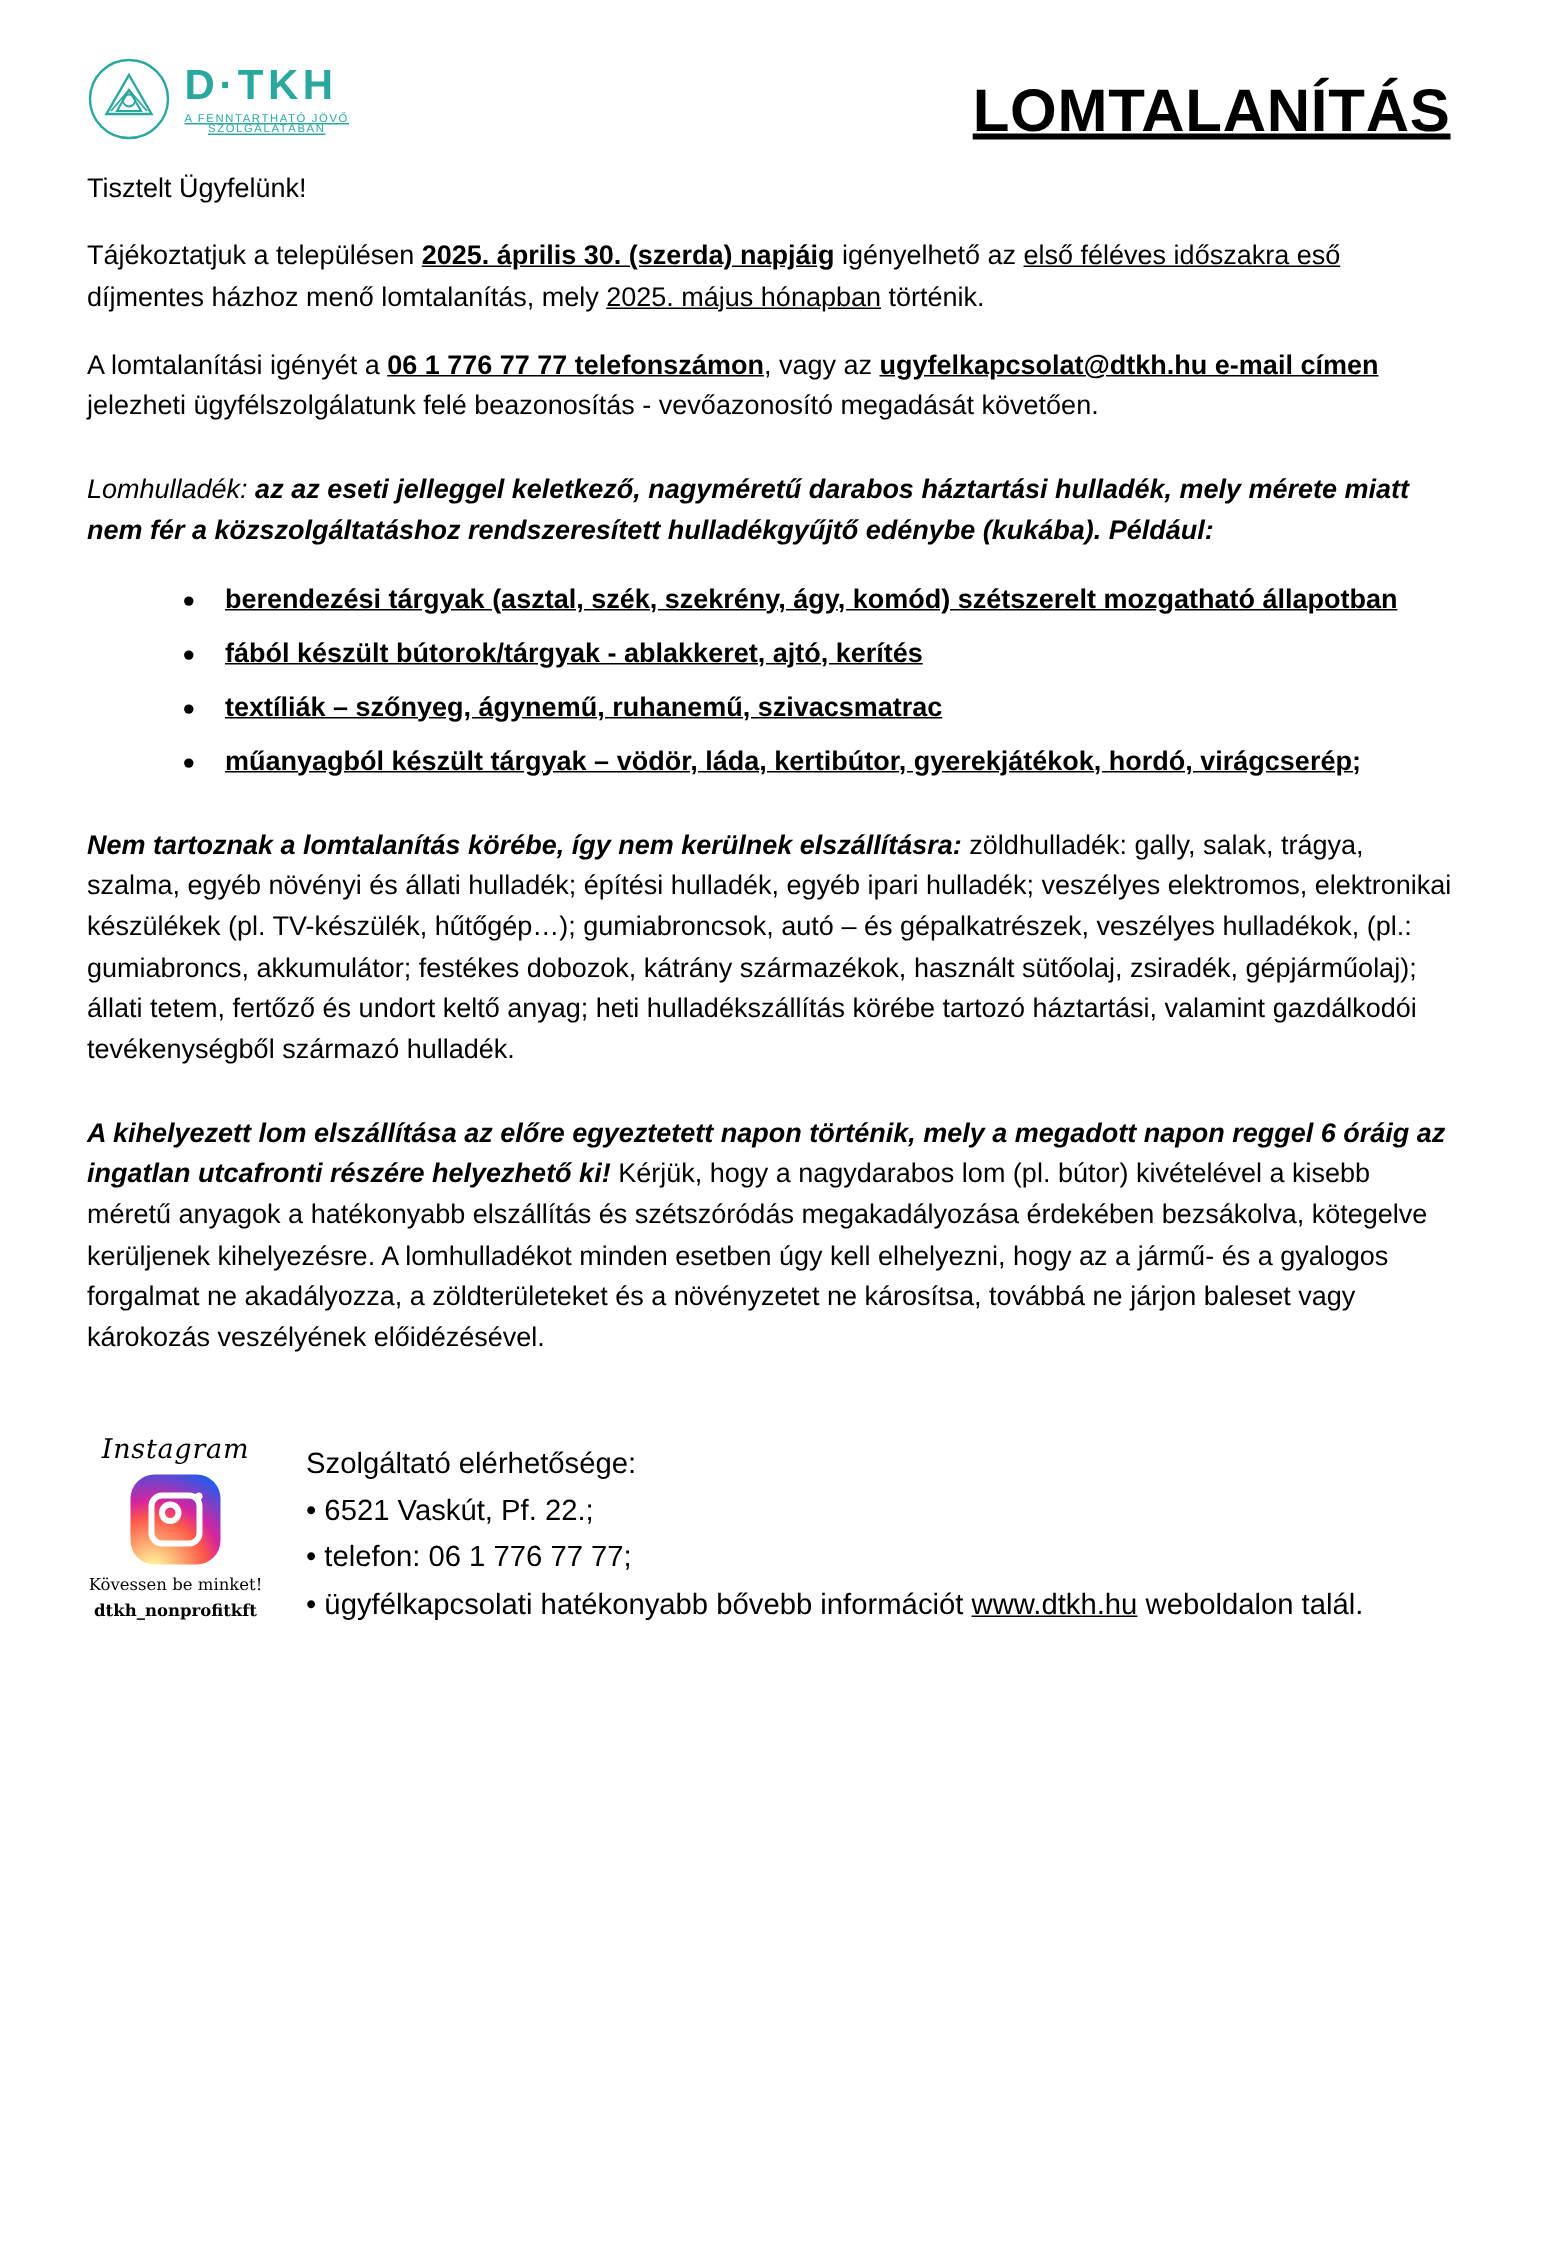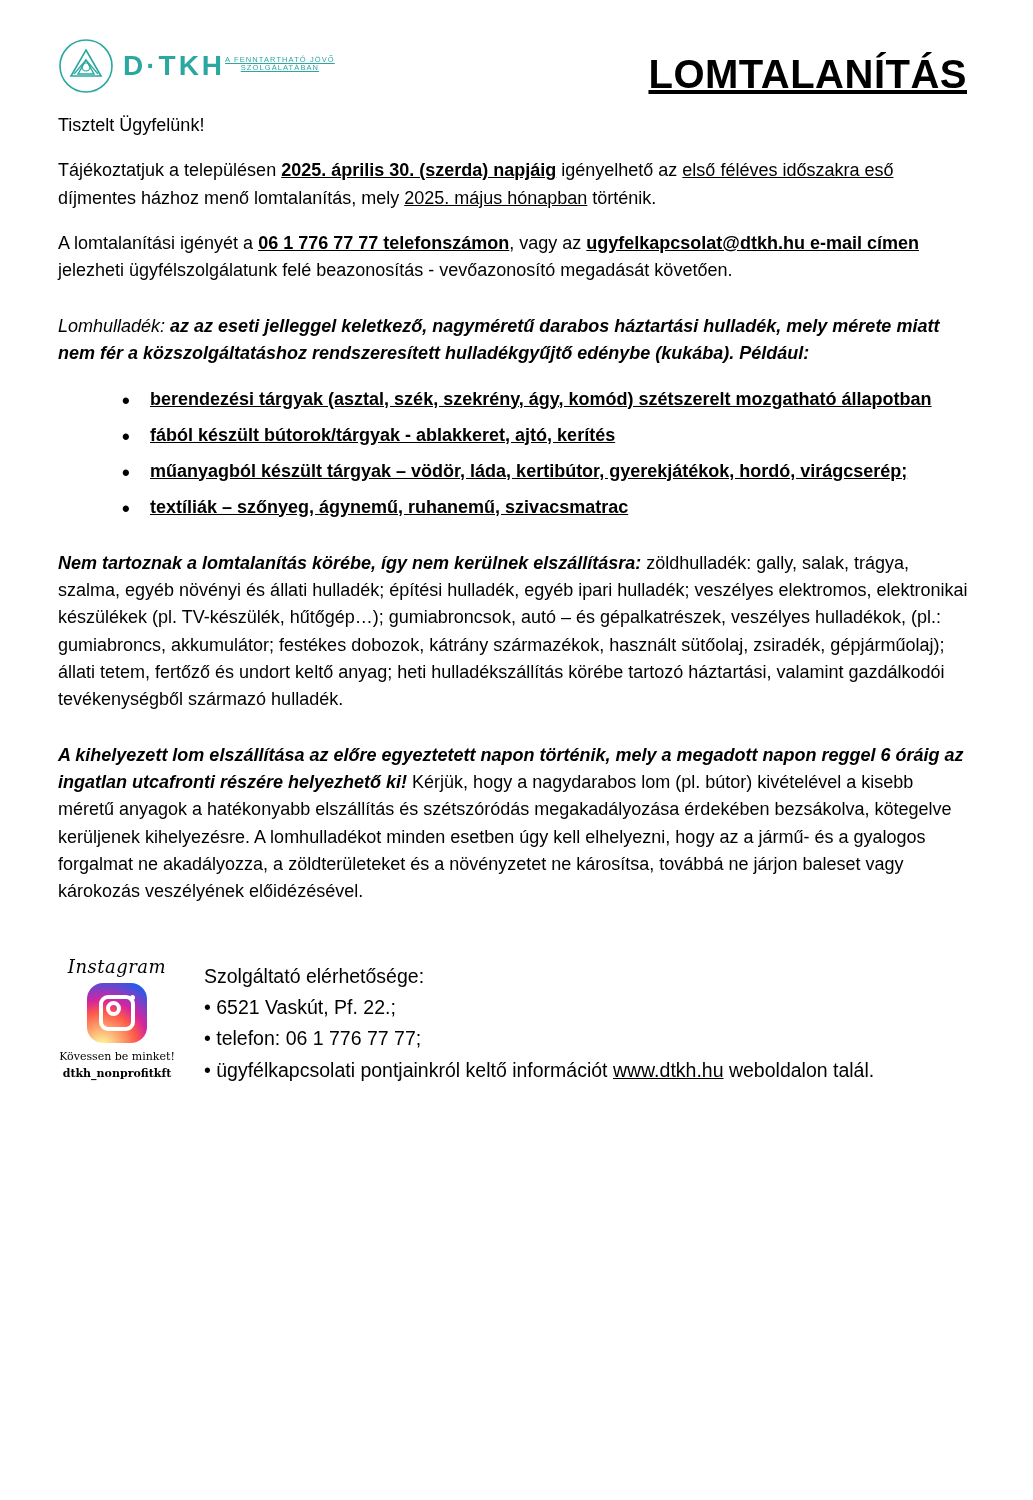--- a/index.html
+++ b/index.html
@@ -34,20 +34,21 @@
     gap: 9px;
     padding-top: 4px;
   }
   .logo-mark {
     width: 56px;
     height: 56px;
     flex: 0 0 auto;
   }
   .logo-text {
     display: flex;
+    flex-direction: column;
     justify-content: center;
     line-height: 1;
   }
   .logo-name {
     font-size: 28px;
     letter-spacing: 3px;
     color: #2aa8a0;
     font-weight: bold;
   }
   .logo-tagline {
@@ -217,22 +218,22 @@
 
     <div class="gap-sm"></div>
 
     <p>
       <span class="i">Lomhulladék:</span><span class="b"> az az eseti jelleggel keletkező, nagyméretű darabos háztartási hulladék, mely mérete miatt nem fér a közszolgáltatáshoz rendszeresített hulladékgyűjtő edénybe (kukába). Például:</span>
     </p>
 
     <ul class="bullets">
       <li>berendezési tárgyak (asztal, szék, szekrény, ágy, komód) szétszerelt mozgatható állapotban</li>
       <li>fából készült bútorok/tárgyak - ablakkeret, ajtó, kerítés</li>
+      <li>textíliák – szőnyeg, ágynemű, ruhanemű, szivacsmatrac</li>
       <li>műanyagból készült tárgyak – vödör, láda, kertibútor, gyerekjátékok, hordó, virágcserép;</li>
-      <li>textíliák – szőnyeg, ágynemű, ruhanemű, szivacsmatrac</li>
     </ul>
 
     <div class="gap-md"></div>
 
     <p>
       <span class="b">Nem tartoznak a lomtalanítás körébe, így nem kerülnek elszállításra:</span><span> zöldhulladék: gally, salak, trágya, szalma, egyéb növényi és állati hulladék; építési hulladék, egyéb ipari hulladék; veszélyes elektromos, elektronikai készülékek (pl. TV-készülék, hűtőgép…); gumiabroncsok, autó – és gépalkatrészek, veszélyes hulladékok, (pl.: gumiabroncs, akkumulátor; festékes dobozok, kátrány származékok, használt sütőolaj, zsiradék, gépjárműolaj); állati tetem, fertőző és undort keltő anyag; heti hulladékszállítás körébe tartozó háztartási, valamint gazdálkodói tevékenységből származó hulladék.</span>
     </p>
 
     <div class="gap-sm"></div>
 
@@ -251,18 +252,18 @@
       </div>
       <div class="social-cap">Kövessen be minket!</div>
       <div class="social-handle">dtkh_nonprofitkft</div>
     </div>
 
     <div class="contact">
       <div class="line">Szolgáltató elérhetősége:</div>
       <div class="line">• 6521 Vaskút, Pf. 22.;</div>
       <div class="line">• telefon: 06 1 776 77 77;</div>
       <div class="line">
-        <span>• ügyfélkapcsolati pontjainkról keltő információt </span><span class="link">www.dtkh.hu</span><span> weboldalon talál.</span>
+        <span>• ügyfélkapcsolati hatékonyabb bővebb információt </span><span class="link">www.dtkh.hu</span><span> weboldalon talál.</span>
       </div>
     </div>
   </div>
 
 </div>
 
 </body></html>

